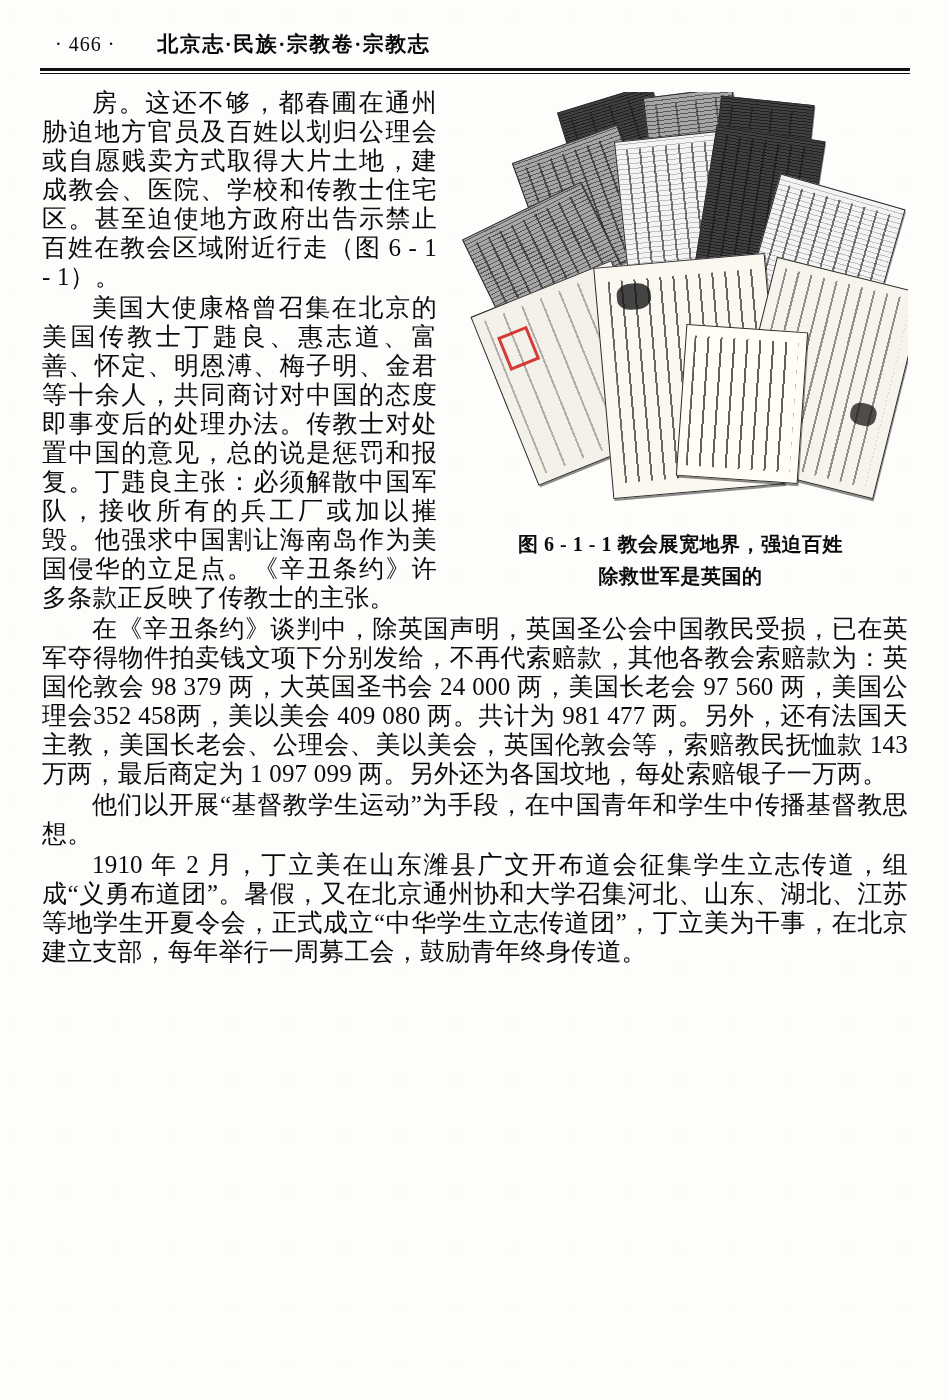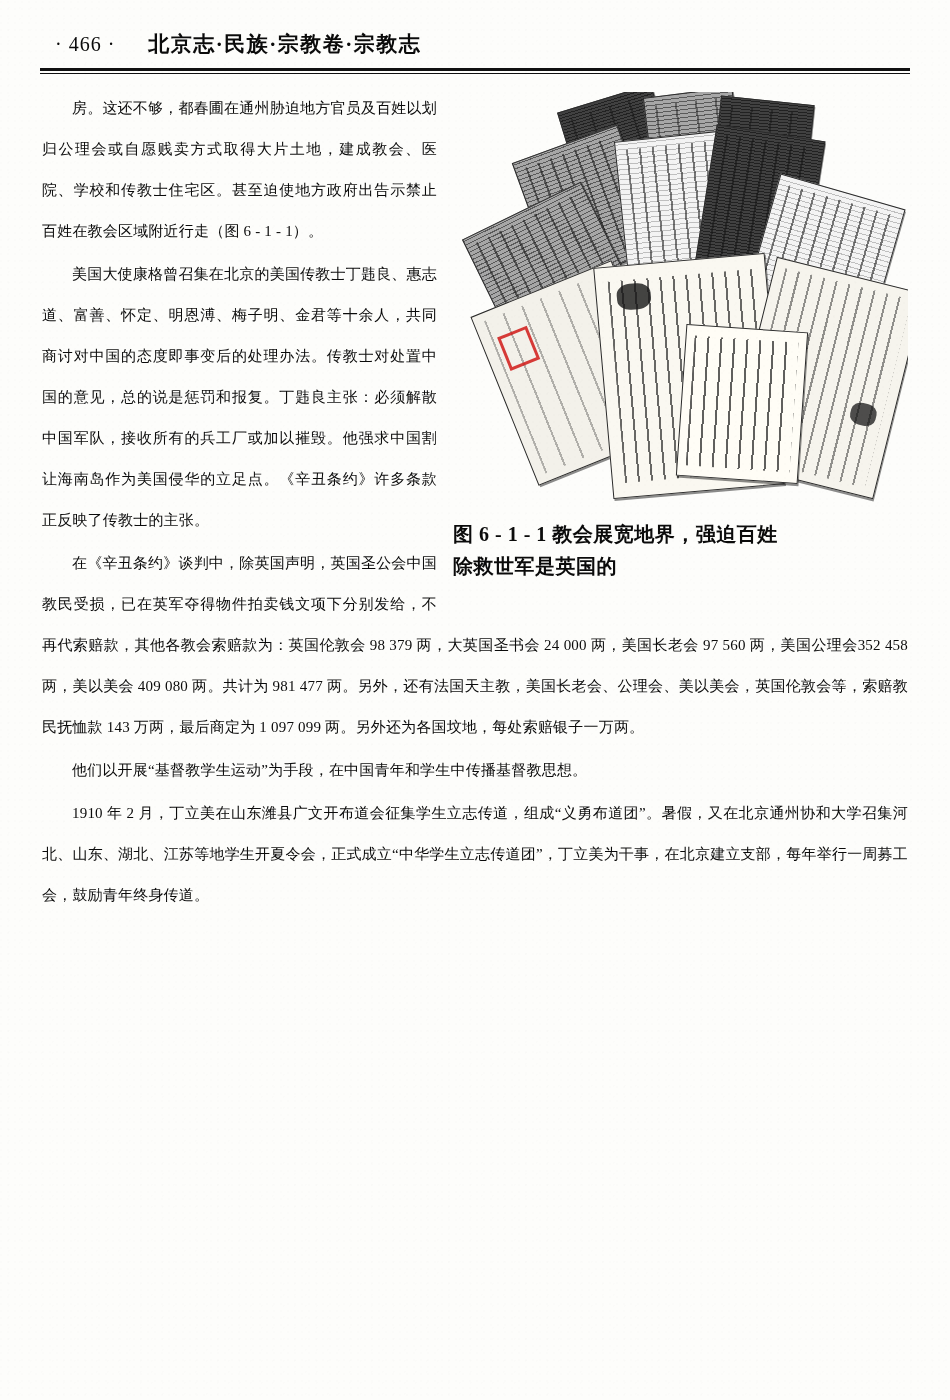--- a/index.html
+++ b/index.html
@@ -29,21 +29,21 @@
     opacity: .5;
   }
 
   .header {
     position: absolute;
     left: 55px;
     top: 30px;
     right: 55px;
     display: flex;
     align-items: baseline;
-    gap: 33px;
+    gap: 42px;
     font-size: 21px;
     letter-spacing: .5px;
   }
   .folio {
     font-family: "Liberation Serif", serif;
     font-size: 20px;
     letter-spacing: 1px;
   }
   .runhead {
     font-size: 21px;
@@ -68,42 +68,43 @@
   .body {
     position: absolute;
     left: 42px;
     right: 42px;
     top: 88px;
     bottom: 20px;
   }
 
   p {
     margin: 0 0 2px 0;
-    font-size: 15px;
-    line-height: 41px;
+    font-size: 25px;
+    line-height: 29px;
     text-align: justify;
     text-justify: inter-ideograph;
     text-indent: 2em;
     letter-spacing: .2px;
   }
 
   
   .figure {
     float: right;
     width: 455px;
     margin: 4px 0 6px 16px;
   }
   .fig-img {
     position: relative;
     width: 455px;
     height: 420px;
     overflow: hidden;
   }
   .fig-caption {
-    margin-top: 6px;
+    margin-top: 16px;
+    text-align: center;
     font-size: 20px;
     line-height: 32px;
     font-weight: 700;
     letter-spacing: .5px;
   }
   .fig-caption .line2 { display: block; }
 
   
   .doc {
     position: absolute;

